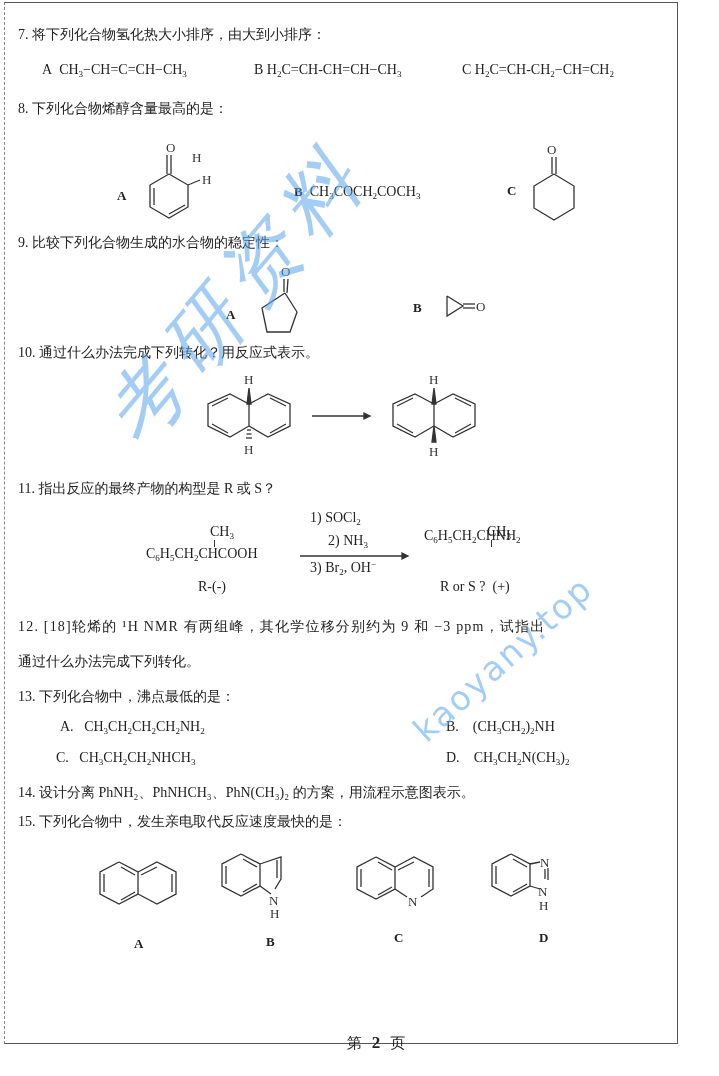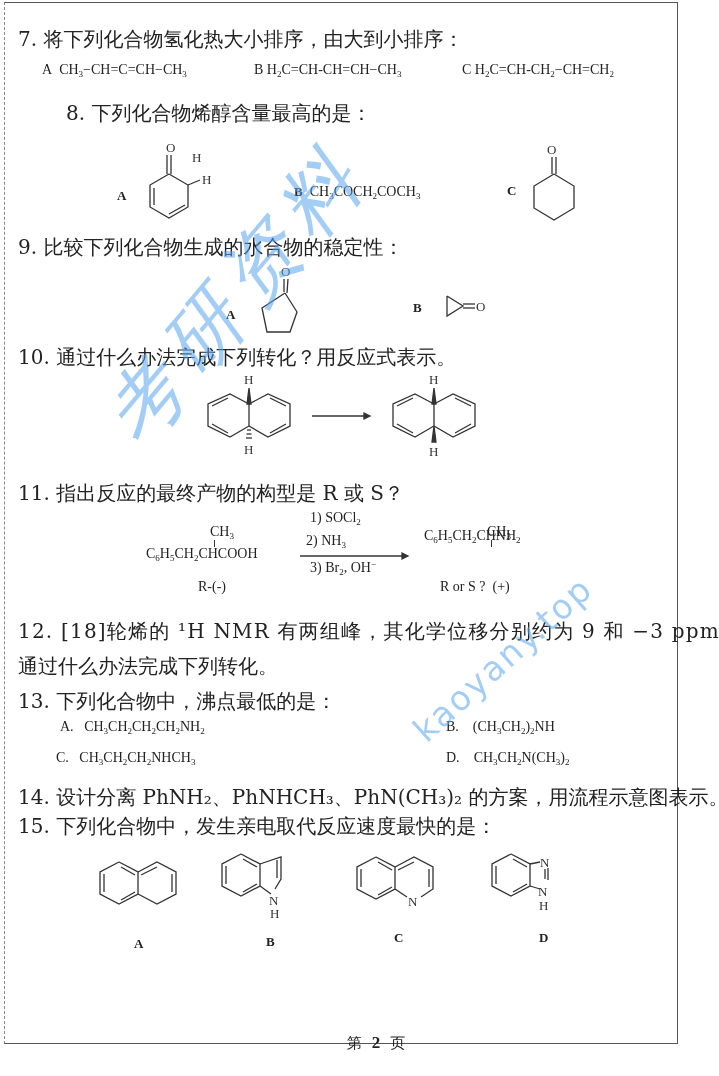--- a/index.html
+++ b/index.html
@@ -1,21 +1,21 @@
 <!DOCTYPE html>
 <html><head>
 <meta charset="utf-8">
 <style>
   html, body { margin:0; padding:0; background:#fff; }
   body { width:719px; height:1076px; position:relative; overflow:hidden;
          font-family:"DejaVu Serif","Liberation Serif",serif; color:#222; }
   .page-frame { position:absolute; left:4px; top:2px; width:674px; height:1042px;
                 border:1.5px solid #555; border-left:1px dashed #888; box-sizing:border-box; }
   .abs { position:absolute; white-space:nowrap; }
-  .q { font-size:20px; }
+  .q { font-size:14px;font-family:Liberation Serif, serif; }
   .chem { font-family:"Liberation Serif","DejaVu Serif",serif; font-size:14px; }
   .lbl { font-family:"Liberation Serif",serif; font-size:13px; font-weight:bold; }
   sub { font-size:9px; vertical-align:-3px; line-height:0; }
   sup { font-size:9px; vertical-align:5px; line-height:0; }
   svg { position:absolute; overflow:visible; }
   svg line, svg polyline, svg polygon { stroke:#333; stroke-width:1.3; fill:none; }
   svg text { font-family:"Liberation Serif",serif; font-size:13px; fill:#333; }
   .wm { position:absolute; color:#5aa6f0; opacity:0.55; pointer-events:none; }
   .footer { position:absolute; left:3px; width:682px; top:1033px; text-align:center;
             font-size:15px; font-family:"Liberation Serif",serif;margin-left:32px; }
@@ -33,21 +33,21 @@
 <div class="abs chem" style="left:42px;top:62px;">
   <span>A</span>&nbsp;&nbsp;CH<sub>3</sub>−CH=C=CH−CH<sub>3</sub>
 </div>
 <div class="abs chem" style="left:254px;top:62px;">
   <span>B</span>&nbsp;H<sub>2</sub>C=CH-CH=CH−CH<sub>3</sub>
 </div>
 <div class="abs chem" style="left:462px;top:62px;">
   <span>C</span>&nbsp;H<sub>2</sub>C=CH-CH<sub>2</sub>−CH=CH<sub>2</sub>
 </div>
 
-<div class="abs q" style="left:18px;top:100px;margin-left:48px;">
+<div class="abs q" style="left:18px;top:100px;">
   <span>8.</span>
   <span>下列化合物烯醇含量最高的是：</span>
 </div>
 <div class="abs lbl" style="left:117px;top:188px;">A</div>
 <svg style="left:140px;top:130px;" width="90" height="95">
   <text x="26" y="22">O</text>
   <line x1="31" y1="25" x2="31" y2="44"></line>
     <line x1="27" y1="25" x2="27" y2="44"></line>
   <polyline points="29,44 48,55 48,77 29,88 10,77 10,55 29,44"></polyline>
   <line x1="14" y1="58" x2="14" y2="75"></line>
@@ -123,21 +123,21 @@
 
 <div class="abs q" style="left:18px;top:480px;">
   <span>11.</span>
   <span>指出反应的最终产物的构型是 R 或 S？</span>
 </div>
 <div class="abs chem" style="left:210px;top:524px;">CH<sub>3</sub></div>
 <div class="abs" style="left:214px;top:540px;width:1px;height:7px;background:#333;"></div>
 <div class="abs chem" style="left:146px;top:546px;">C<sub>6</sub>H<sub>5</sub>CH<sub>2</sub>CHCOOH</div>
 <div class="abs chem" style="left:198px;top:579px;">R-(-)</div>
 <div class="abs chem" style="left:310px;top:510px;">1) SOCl<sub>2</sub></div>
-<div class="abs chem" style="left:306px;top:533px;">2) NH<sub>3</sub></div>
+<div class="abs chem" style="left:328px;top:533px;">2) NH<sub>3</sub></div>
 <svg style="left:298px;top:551px;" width="110" height="10">
   <line x1="2" y1="5" x2="104" y2="5"></line>
   <polygon points="104,2 110,5 104,8" style="fill:#333"></polygon>
 </svg>
 <div class="abs chem" style="left:310px;top:560px;">3) Br<sub>2</sub>, OH<sup>−</sup></div>
 <div class="abs chem" style="left:487px;top:524px;">CH<sub>3</sub></div>
 <div class="abs" style="left:491px;top:540px;width:1px;height:7px;background:#333;"></div>
 <div class="abs chem" style="left:424px;top:528px;">C<sub>6</sub>H<sub>5</sub>CH<sub>2</sub>CHNH<sub>2</sub></div>
 <div class="abs chem" style="left:440px;top:579px;">
   <span>R or S ?</span>&nbsp;

